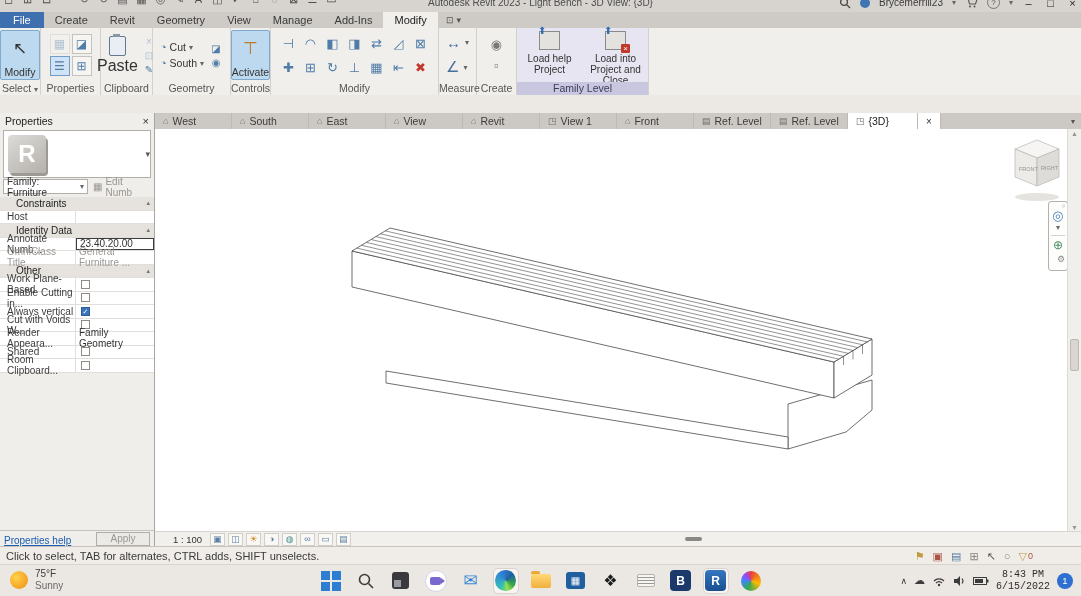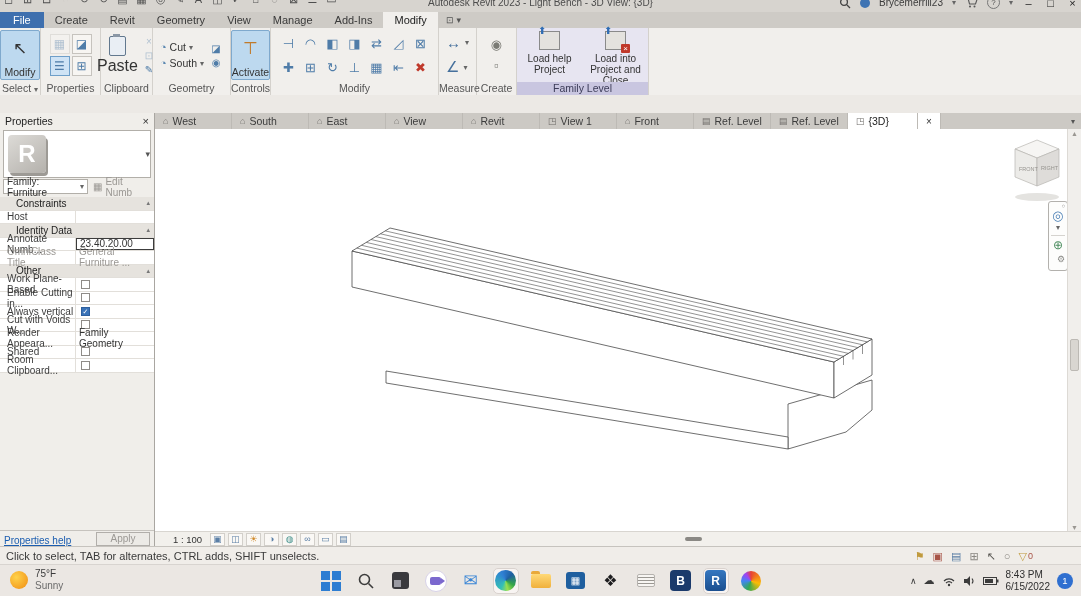--- a/index.html
+++ b/index.html
@@ -149,21 +149,21 @@
   .folder-ic::before{content:"";position:absolute;left:0;top:-3px;width:9px;height:3px;background:#e9a93a;border-radius:2px 2px 0 0;}
   .store-ic{width:19px;height:17px;background:#1f5f9f;border-radius:3px;display:flex;align-items:center;justify-content:center;color:#fff;font-size:10px;}
   .dropbox-ic{color:#1d1d1f;font-size:16px;}
   .reg-ic{width:18px;height:13px;background:#f7f5f2;border:1px solid #b5b2ae;border-radius:2px;
           background-image:repeating-linear-gradient(#f7f5f2 0 2px,#9a9792 2px 3px);box-sizing:border-box;}
   .bapp-ic{width:21px;height:21px;background:#1b3a6b;border-radius:4px;color:#fff;font-weight:bold;font-size:12px;display:flex;align-items:center;justify-content:center;}
   .revit-ic{width:21px;height:21px;background:linear-gradient(#3577c0,#1b4f8f);border-radius:4px;color:#fff;font-weight:bold;font-size:12px;display:flex;align-items:center;justify-content:center;}
   .chrome-ic{width:20px;height:20px;border-radius:50%;background:conic-gradient(#e84335,#fbbc05 30%,#34a853 55%,#4285f4 75%,#a142f4 90%,#e84335);}
   .tray{position:absolute;right:8px;top:0;height:100%;display:flex;align-items:center;gap:7px;}
   .tray .tglyph{font-size:11px;color:#3c3c3c;}
-  .clock{text-align:left;font-size:10px;line-height:12px;color:#2e2e2e;}
+  .clock{text-align:center;font-size:10px;line-height:12px;color:#2e2e2e;font-family:Liberation Mono, monospace;}
   .badge{width:16px;height:16px;border-radius:50%;background:#2f6fd0;color:#fff;font-size:9.5px;display:flex;align-items:center;justify-content:center;}
   svg text{font-family:"Liberation Sans",sans-serif;}
 </style>
 </head>
 <body>
 
 <div class="screen">
 
   <div class="titlebar">
     <div class="qat">

